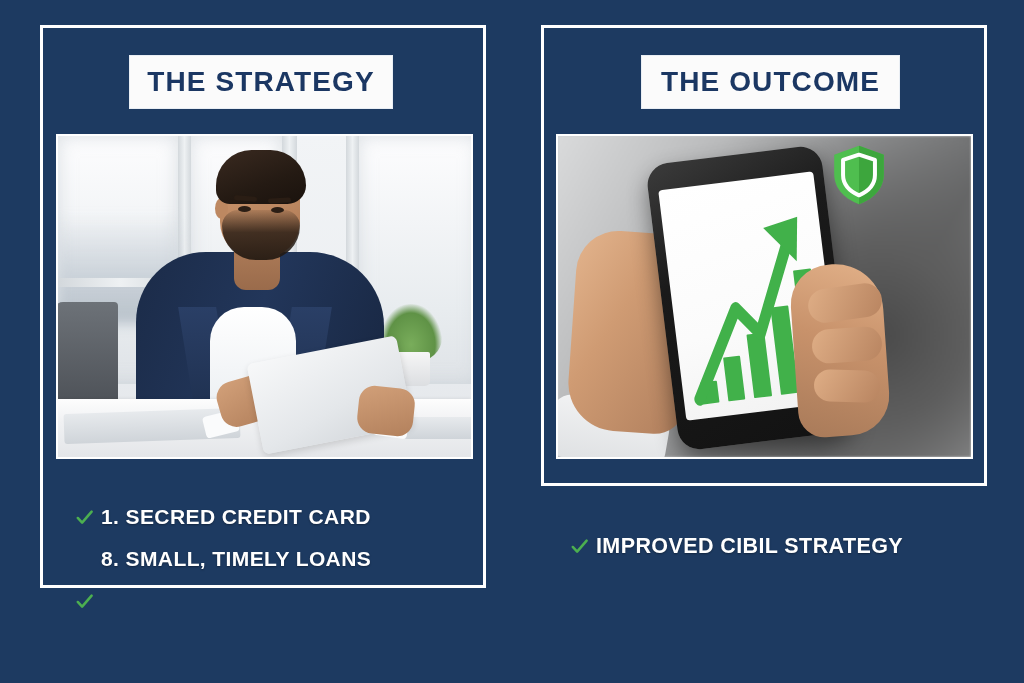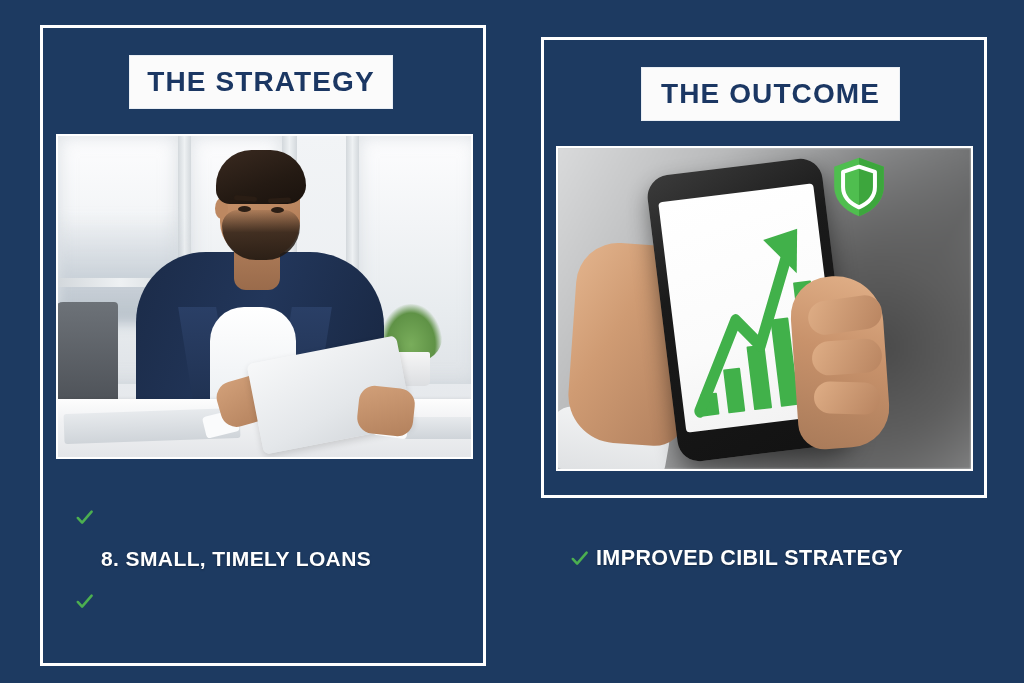--- a/index.html
+++ b/index.html
@@ -22,22 +22,22 @@
     background: #1d3a61;
   }
 
   
   .panel {
     position: absolute;
     box-sizing: border-box;
     border: 3px solid #ffffff;
     background: #1d3a61;
   }
-  #panel-strategy { left: 40px;  top: 25px; width: 446px; height: 641px; }
-  #panel-outcome  { left: 541px; top: 25px; width: 446px; height: 461px; margin-top: 12px; }
+  #panel-strategy { left: 40px;  top: 25px; width: 446px; height: 563px; }
+  #panel-outcome  { left: 541px; top: 25px; width: 446px; height: 461px; }
 
   
   .title-plate {
     position: absolute;
     box-sizing: border-box;
     height: 54px;
     background: #fbfbfb;
     display: flex;
     align-items: center;
     justify-content: center;
@@ -353,20 +353,21 @@
     </div>
 
     <div class="bullet-list" id="list-strategy">
 
       <div class="bullet-row">
         <span class="check-slot">
           <svg class="check-icon" viewBox="0 0 24 24" aria-hidden="true">
             <path d="M3.5 12.6 L9 18.4 L21 4.6" fill="none" stroke="#4caf50" stroke-width="3.2" stroke-linecap="round" stroke-linejoin="round"></path>
           </svg>
         </span>
+        <span class="bullet-text">1. SECRED CREDIT CARD</span>
       </div>
 
       <div class="bullet-row">
         <span class="check-slot"></span>
         <span class="bullet-text">8. SMALL, TIMELY LOANS</span>
       </div>
 
       <div class="bullet-row">
         <span class="check-slot">
           <svg class="check-icon" viewBox="0 0 24 24" aria-hidden="true">

